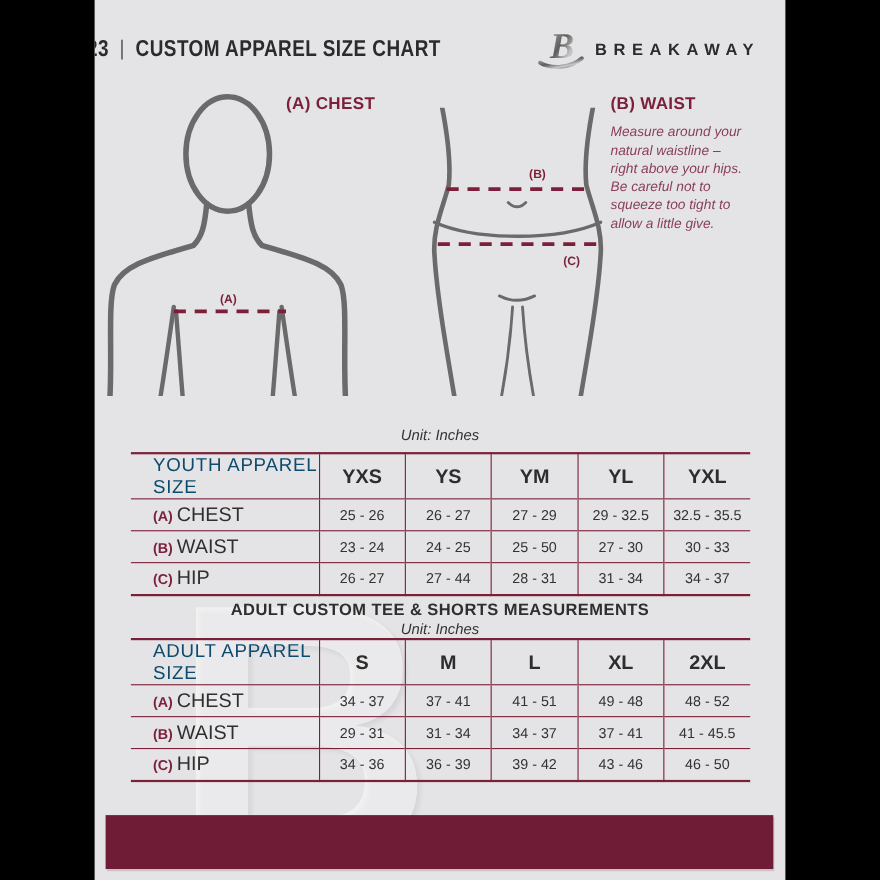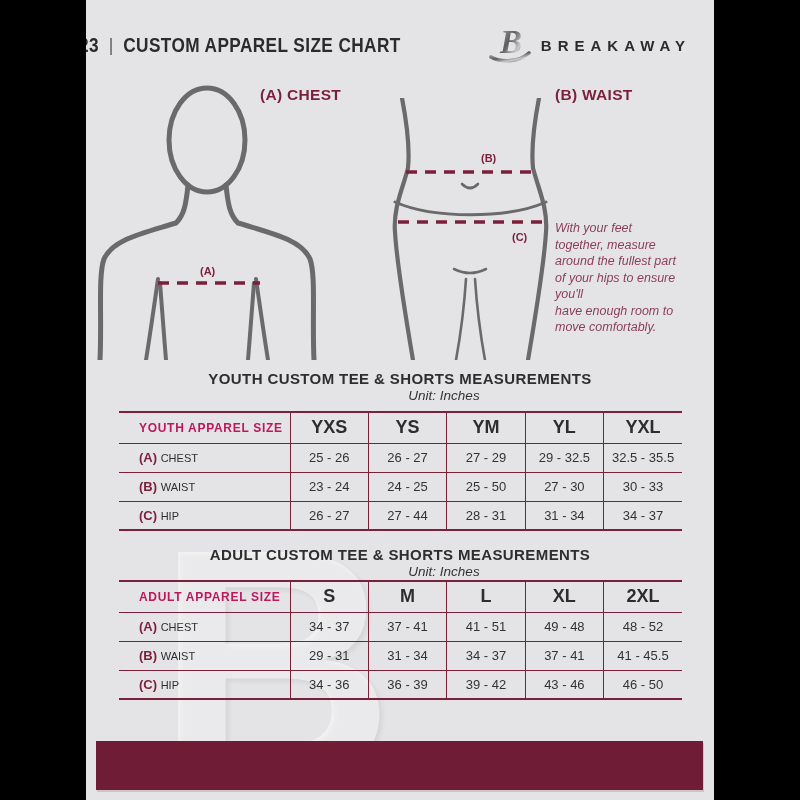--- a/index.html
+++ b/index.html
@@ -28,33 +28,33 @@
   .guide-head{font-weight:bold;font-size:15.5px;color:#7b1f3a;letter-spacing:.3px;margin:0 0 8px 0;}
   .guide-text{font-style:italic;font-size:12.5px;line-height:1.32;color:#8a3f57;
        white-space:pre-line;margin:0;}
   .body-line{stroke:#6a6a6a;fill:none;stroke-linecap:round;}
   .dash-line{stroke:#7b1f3a;stroke-width:3.4;stroke-dasharray:11 8;fill:none;}
   .marker{font-weight:bold;font-size:11px;fill:#7b1f3a;font-family:"Liberation Sans",sans-serif;}
   
   .sec-title{position:absolute;width:628px;text-align:center;font-weight:bold;
        font-size:15px;color:#2e2e2e;letter-spacing:.4px;}
   .sec-unit{position:absolute;width:628px;text-align:center;font-style:italic;
-       font-size:13.5px;color:#333;margin-left:44px;}
+       font-size:13.5px;color:#333;}
   .size-table{position:absolute;left:33px;width:563px;border-collapse:collapse;
        table-layout:fixed;border-top:2px solid #7a2038;border-bottom:2px solid #7a2038;}
   .size-table tr{border-top:1.5px solid #7a2038;}
   .size-table thead tr{border-top:none;height:31px;}
   .size-table tbody tr{height:29px;}
   .size-table th,.size-table td{border-left:1.5px solid #7a2038;padding:0;
        font-weight:normal;color:#333;font-size:13px;text-align:center;vertical-align:middle;}
   .size-table th:first-child,.size-table td:first-child{border-left:none;text-align:left;padding-left:20px;}
   .size-table thead th{font-weight:bold;color:#2d2d2d;font-size:18px;}
-  .size-table thead th:first-child{font-weight:bold;font-size:12px;letter-spacing:.7px;color:#be185d;}
+  .size-table thead th:first-child{font-weight:normal;font-size:17px;letter-spacing:.7px;color:#0c4a6e;}
   .row-prefix{font-weight:bold;color:#7b1f3a;}
-  .row-label{color:#2f2f2f;font-size:11px;}
+  .row-label{color:#2f2f2f;font-size:18px;}
   
   #footer-bar{position:absolute;left:10px;top:741px;width:607px;height:49px;
        background:#6f1d37;box-shadow:1px 2px 0 #cfc3c9;}
   #watermark{position:absolute;left:70px;top:500px;font-size:330px;font-weight:bold;
        color:rgba(255,255,255,.5);text-shadow:3px 3px 4px rgba(90,90,100,.10);
        line-height:1;pointer-events:none;}
 </style>
 </head>
 <body>
 
@@ -116,32 +116,30 @@
       <line class="dash-line" x1="10" y1="124" x2="157" y2="124"></line>
       <text class="marker" x="124" y="143">(C)</text>
     </svg>
   </div>
 
   <div class="guide-block" style="left:174px;top:86px;width:152px;">
     <p class="guide-head">(A) CHEST</p>
   </div>
   <div class="guide-block" style="left:469px;top:86px;width:160px;">
     <p class="guide-head">(B) WAIST</p>
+    <p class="guide-text">Measure around your
+natural waistline –
+right above your hips.
+Be careful not to
+squeeze too tight to
+allow a little give.</p>
   </div>
   <div class="guide-block" style="left:469px;top:220px;width:170px;">
-    <p class="guide-text">With your feet
-together, measure
-around the fullest part
-of your hips to ensure
-you'll
-have enough room to
-move comfortably.</p>
-  </div>
-
-  <div class="sec-title" style="top:370px;">YOUTH CUSTOM TEE &amp; SHORTS MEASUREMENTS</div>
+  </div>
+
   <div class="sec-unit" style="top:388px;">Unit: Inches</div>
 
   <table class="size-table" style="top:411px;">
     <colgroup>
         <col style="width:171px">
         <col>
         <col>
         <col>
         <col>
         <col>

